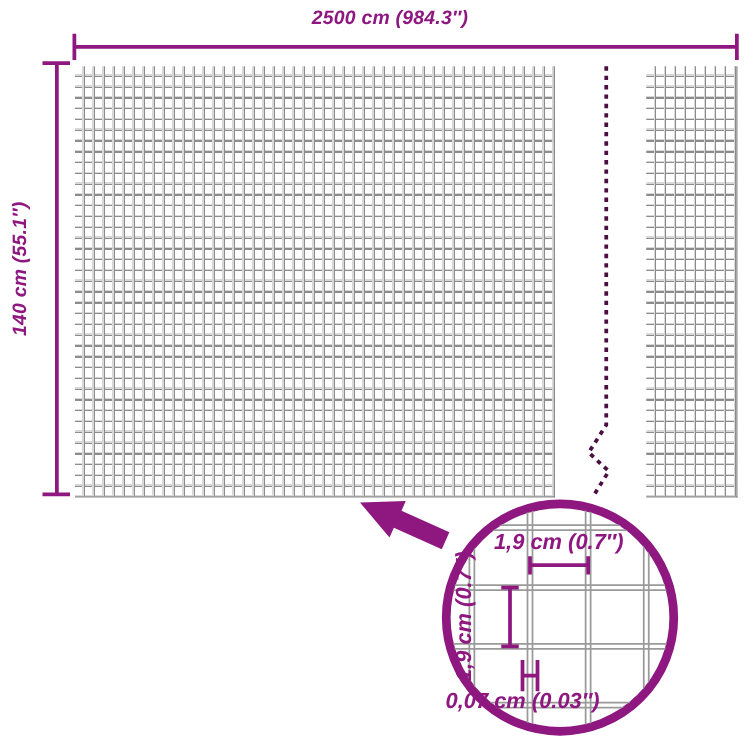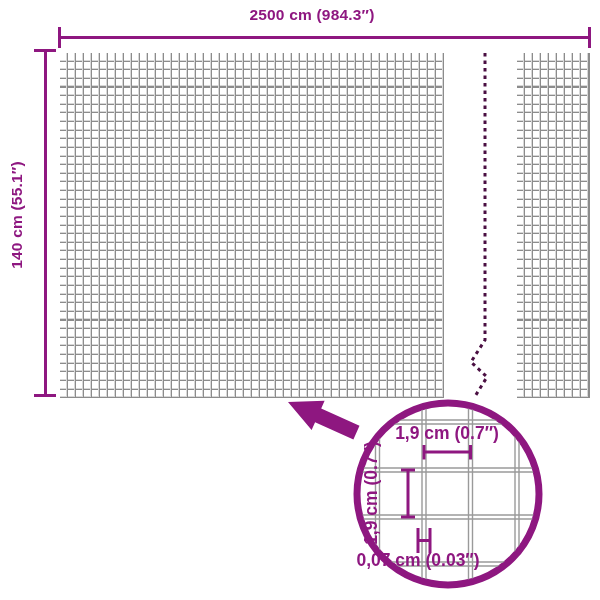--- a/index.html
+++ b/index.html
@@ -6,21 +6,21 @@
     --accent:#8E1780;
     --break:#4A0F42;
     --mesh-dark:#8C8C8C;
     --mesh-light:#D8D8D8;
     --wire:#9A9A9A;
     --bg:#FFFFFF;
   }
   html,body{margin:0;padding:0;background:#fff;}
   .stage{
     position:relative;width:600px;height:600px;background:var(--bg);
-    overflow:hidden;font-family:"Liberation Sans",sans-serif;
+    overflow:hidden;font-family:"Liberation Sans",sans-serif;font-style:italic;
   }
   .dim-label{
     position:absolute;color:var(--accent);font-weight:bold;
     font-size:15.5px;letter-spacing:.2px;white-space:nowrap;
   }
   .width-label{left:47px;top:6px;width:530px;text-align:center;}
   .height-label{left:17px;top:215px;transform:translate(-50%,-50%) rotate(-90deg);}
   .dim-line{position:absolute;background:var(--accent);}
   .h-line{left:59px;top:36px;width:531px;height:3px;}
   .h-cap{width:3px;height:21px;top:27px;}

